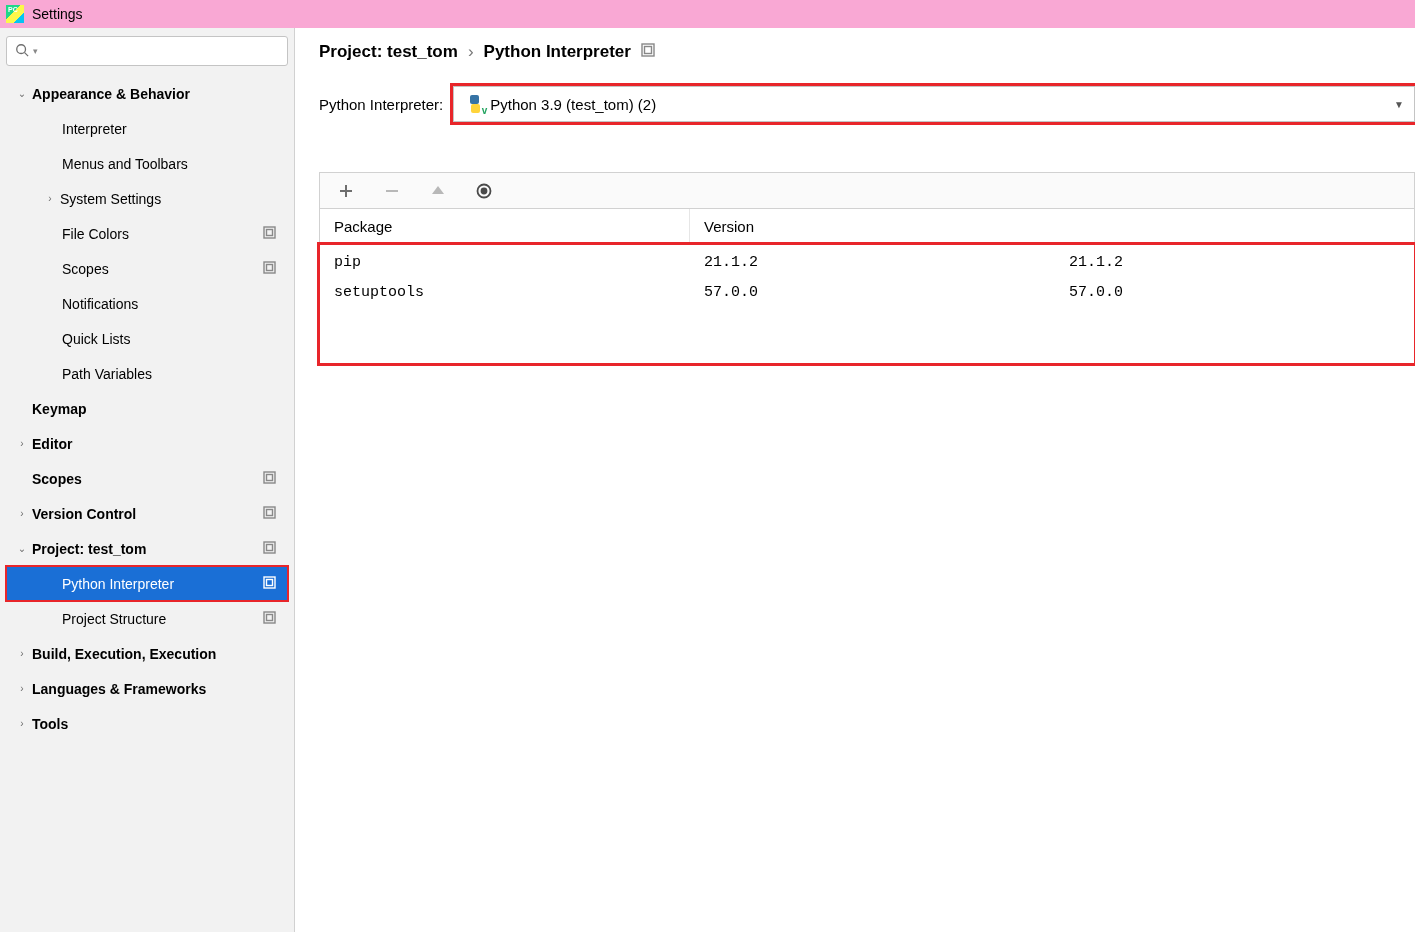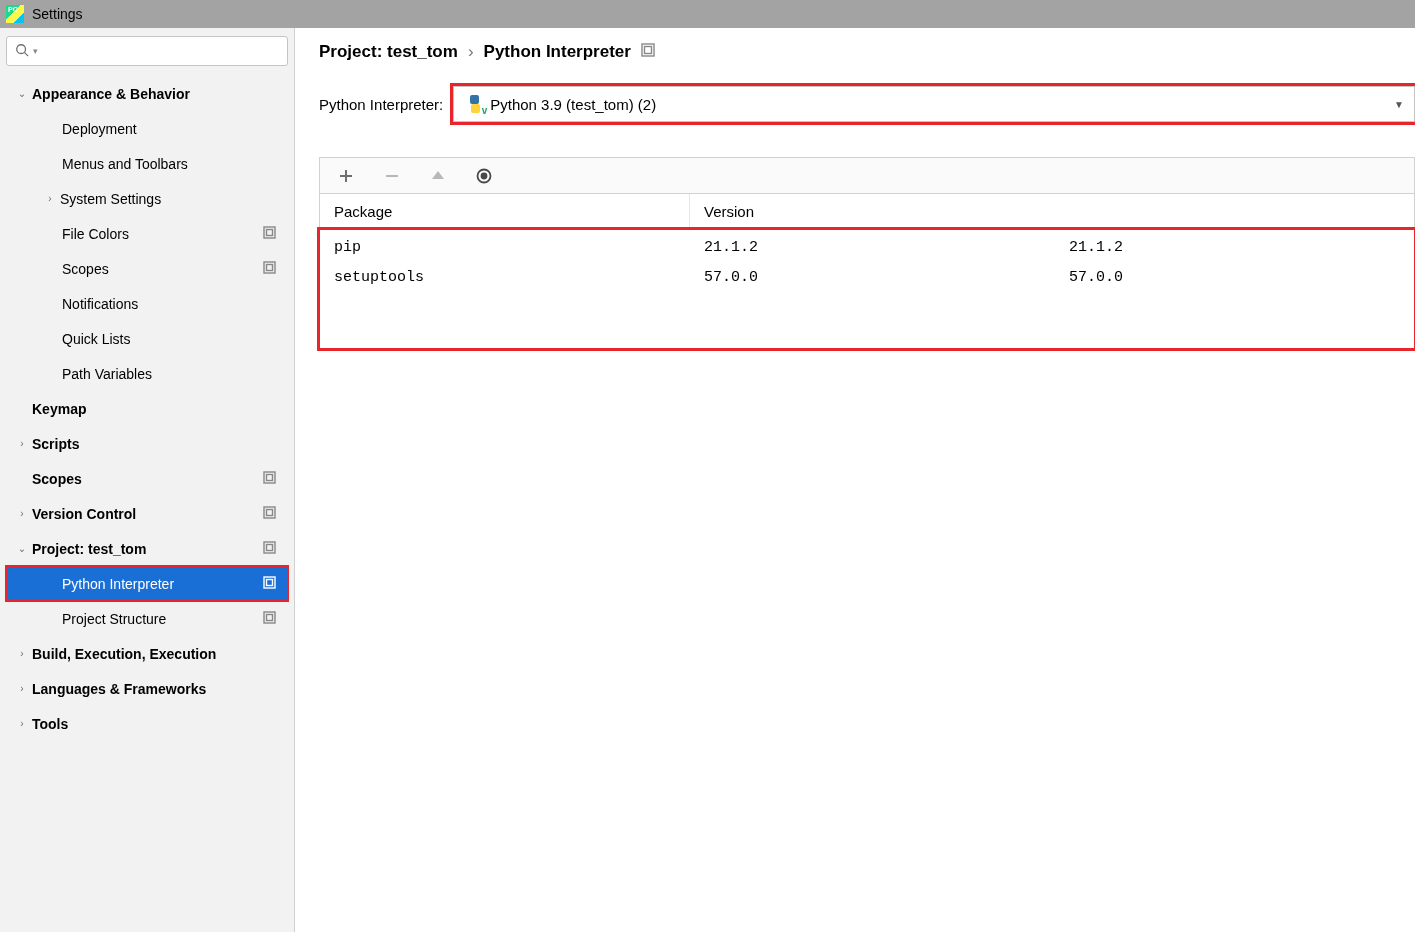--- a/index.html
+++ b/index.html
@@ -11,21 +11,21 @@
   width: 1415px;
   height: 932px;
   overflow: hidden;
 }
 .titlebar {
   display: flex;
   align-items: center;
   height: 28px;
   padding: 0 6px;
   gap: 8px;
-  background: #a3a3a3;
+  background: #f9a8d4;
 }
 .pc-icon {
   width: 18px;
   height: 18px;
   background: linear-gradient(135deg, #21d789 40%, #fcf84a 40% 70%, #07c3f2 70%);
   position: relative;
   display: inline-flex;
   align-items: center;
   justify-content: center;
   font-size: 8px;
@@ -74,21 +74,21 @@
 .depth-1 { padding-left: 56px; }
 .proj-icon { position:absolute; right:12px; top:50%; transform:translateY(-50%); }
 .proj-icon rect { fill:none; stroke:#888; stroke-width:1.4; }
 .highlight { outline:2.5px solid #e8252a; outline-offset:-1px; }
 
 .content { flex:1; padding: 14px 0 0 24px; display:flex; flex-direction:column; }
 .breadcrumb { display:flex; align-items:center; gap:10px; font-size:17px; font-weight:700; margin-bottom:24px; }
 .bc-sep { color:#777; font-weight:400; }
 .bc-list-icon svg rect { fill:none; stroke:#888; stroke-width:1.4; }
 
-.interp-row { display:flex; align-items:center; gap:10px; margin-bottom:35px; }
+.interp-row { display:flex; align-items:center; gap:10px; margin-bottom:50px; }
 .interp-label { font-size:15px; }
 .interp-select {
   flex:1;
   height:36px;
   border:1px solid #c4c4c4;
   background:#fff;
   display:flex;
   align-items:center;
   padding:0 12px;
   gap:6px;
@@ -144,21 +144,21 @@
           </svg>
       </span>
       <span style="color:#888;font-size:9px;">▾</span>
     </div>
     <ul class="tree" id="tree">
         <li class="tree-item depth-0">
           <span class="chev">⌄</span>
           <span class="lbl bold">Appearance &amp; Behavior</span>
         </li>
         <li class="tree-item depth-1">
-          <span class="lbl">Deployment</span>
+          <span class="lbl">Interpreter</span>
         </li>
         <li class="tree-item depth-1">
           <span class="lbl">Menus and Toolbars</span>
         </li>
         <li class="tree-item depth-1">
           <span class="chev" style="margin-left: -18px;">›</span>
           <span class="lbl">System Settings</span>
         </li>
         <li class="tree-item depth-1">
           <span class="lbl">File Colors</span>
@@ -182,21 +182,21 @@
         </li>
         <li class="tree-item depth-1">
           <span class="lbl">Path Variables</span>
         </li>
         <li class="tree-item depth-0">
           <span class="chev"></span>
           <span class="lbl bold">Keymap</span>
         </li>
         <li class="tree-item depth-0">
           <span class="chev">›</span>
-          <span class="lbl bold">Scripts</span>
+          <span class="lbl bold">Editor</span>
         </li>
         <li class="tree-item depth-0">
           <span class="chev"></span>
           <span class="lbl bold">Scopes</span>
           <span class="proj-icon"><svg width="13" height="13" viewBox="0 0 13 13">
               <rect x="1" y="1" width="11" height="11"></rect>
               <rect x="3.5" y="3.5" width="6" height="6"></rect>
             </svg></span>
         </li>
         <li class="tree-item depth-0">

